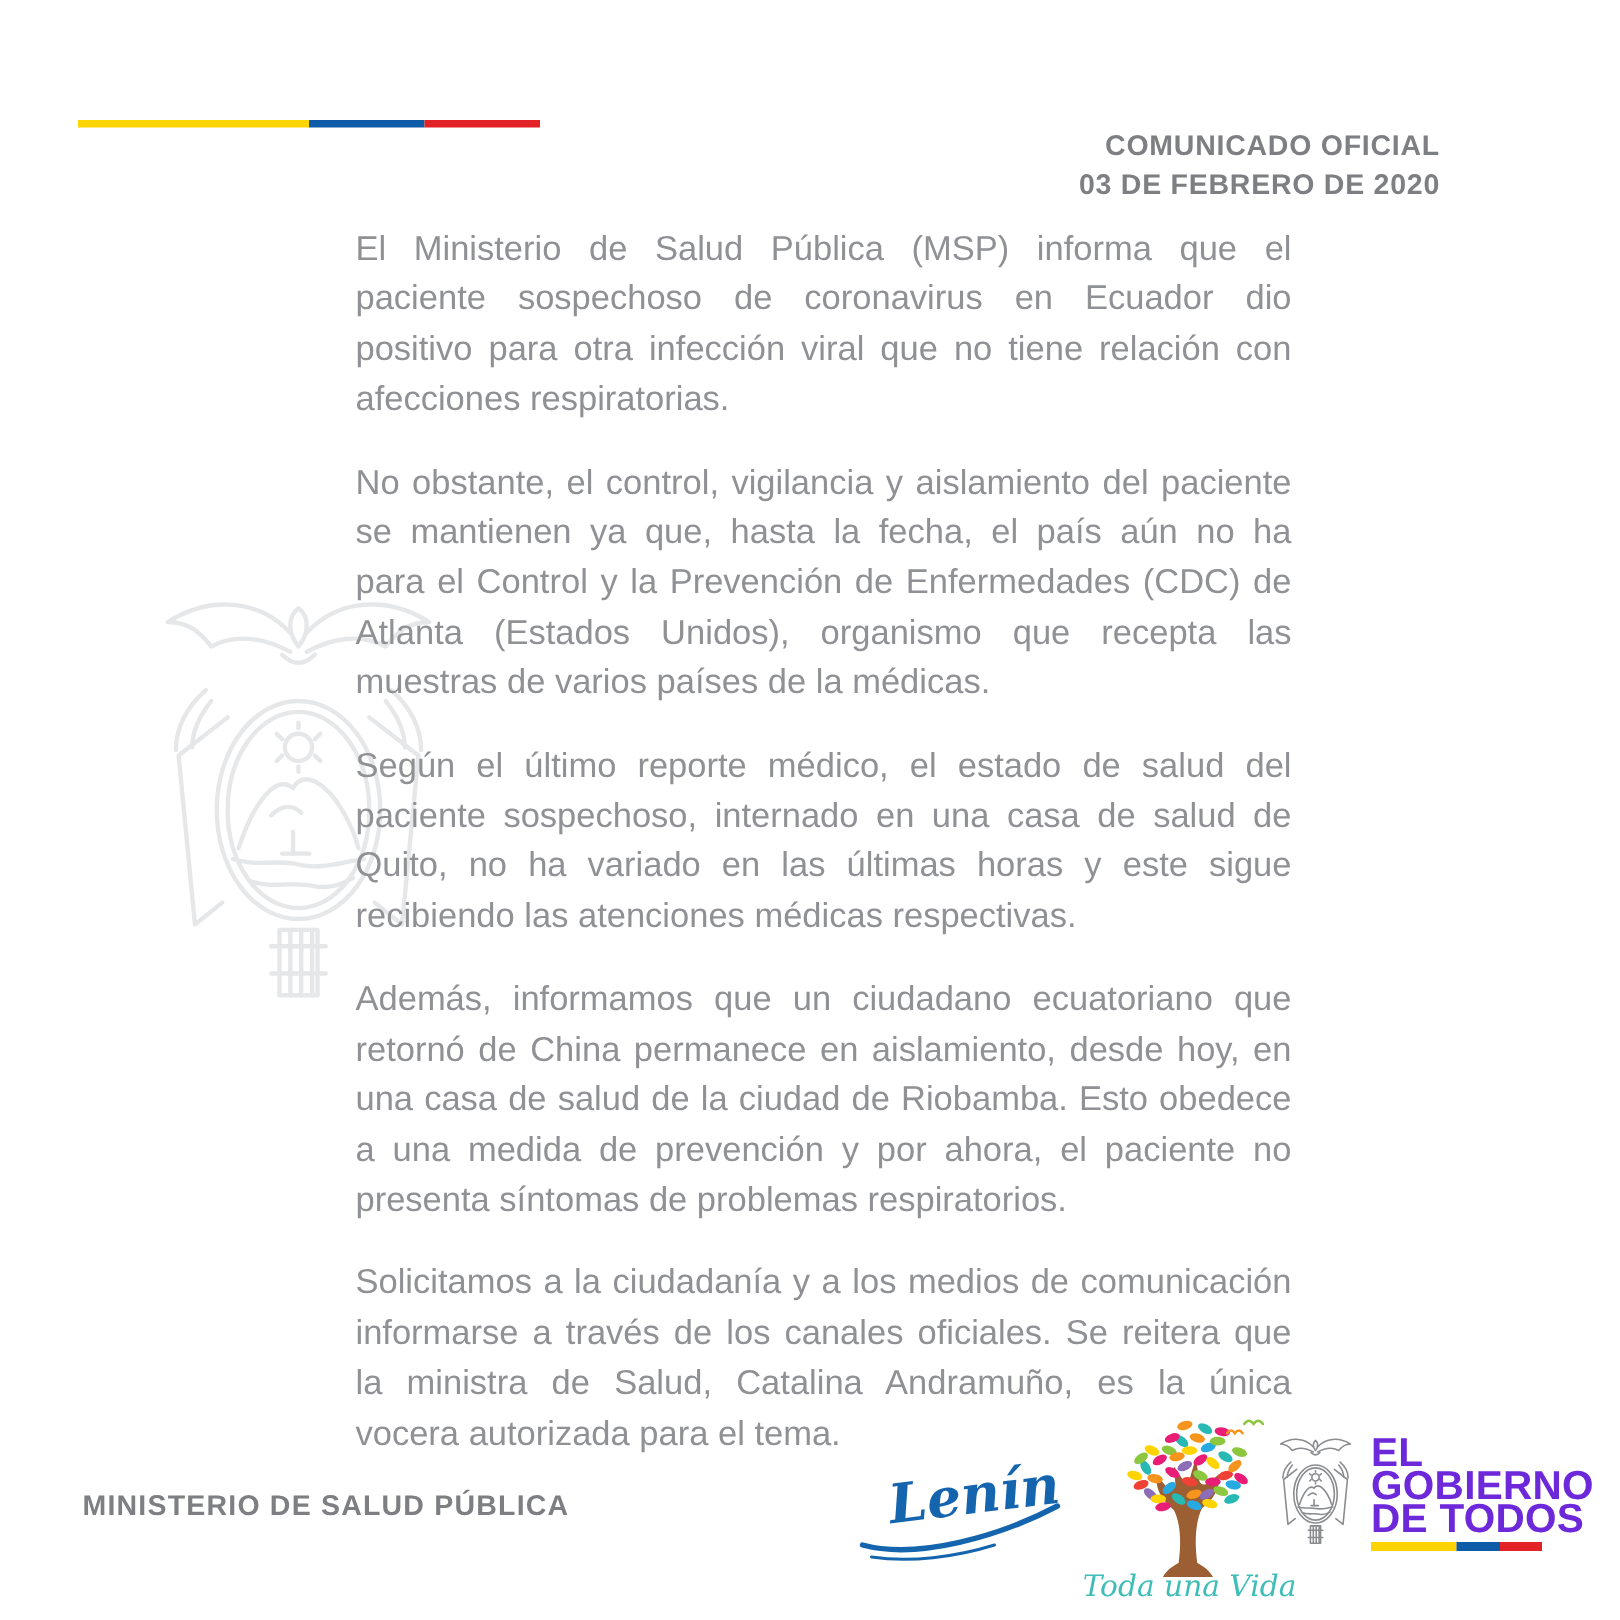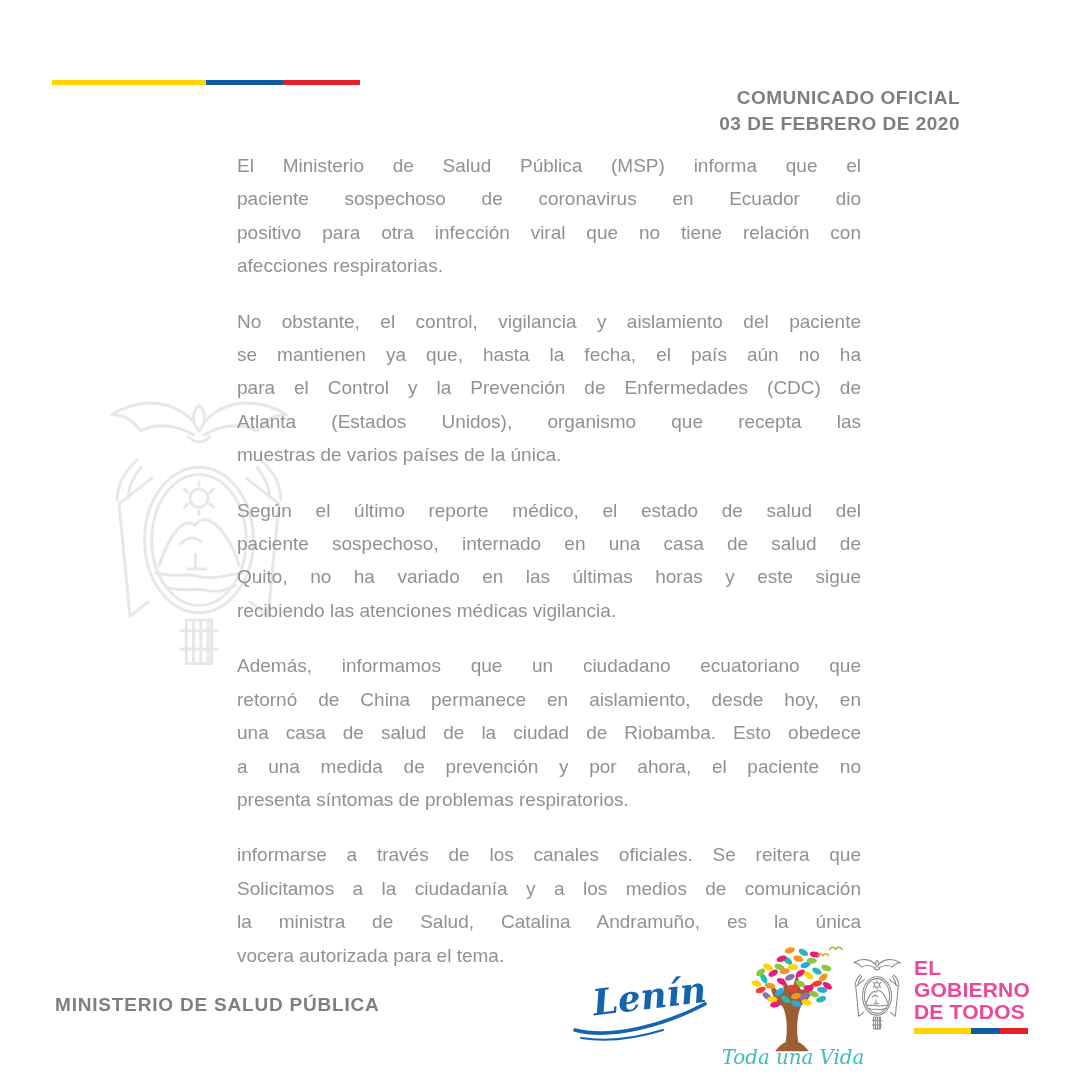--- a/index.html
+++ b/index.html
@@ -16,35 +16,35 @@
   .header-right{
     position:absolute;top:67px;right:120px;text-align:right;
     color:#7E7F82;font-weight:bold;font-size:19px;line-height:26px;letter-spacing:0.5px;margin-top:18px;
   }
   
   .watermark{position:absolute;left:90px;top:394px;width:218px;height:292px;}
   .watermark svg{width:100%;height:100%;stroke:#e6e7e9;stroke-width:1.6;}
   
   .body-text{
     position:absolute;left:237px;top:149px;width:624px;
-    color:#8F9194;font-size:19px;line-height:33.4px;
+    color:#8F9194;font-size:23px;line-height:33.4px;
   }
   .body-text .para{margin:0 0 22px 0;}
   .line{text-align:justify;text-align-last:justify;}
   .line.last{text-align-last:left;}
   
   .footer-ministry{
     position:absolute;left:55px;top:994px;
     color:#7E7F82;font-size:19px;letter-spacing:0.8px;font-weight:700;
   }
   .lenin{position:absolute;left:567px;top:968px;width:145px;height:78px;}
   .vida{position:absolute;left:723px;top:942px;width:140px;height:125px;}
   .gob{position:absolute;left:848px;top:957px;display:flex;align-items:flex-start;}
   .gob-arms{width:58px;height:78px;stroke:#8a8c8f;stroke-width:2.2;margin-right:8px;}
-  .gob-text{color:#ec4899;font-weight:bold;font-size:21px;line-height:22px;letter-spacing:0.2px;}
+  .gob-text{color:#6d28d9;font-weight:bold;font-size:27px;line-height:22px;letter-spacing:0.2px;}
   .gob-bar{margin-top:5px;width:114px;height:6px;display:flex;}
   .hidden-defs{position:absolute;width:0;height:0;overflow:hidden;}
 </style>
 </head>
 <body>
 
 <svg class="hidden-defs" aria-hidden="true">
   <symbol id="ecu-arms" viewBox="0 0 120 160">
     <g fill="none" stroke-linecap="round" stroke-linejoin="round">
 
@@ -105,38 +105,38 @@
       <div class="line">El Ministerio de Salud Pública (MSP) informa que el</div>
       <div class="line">paciente sospechoso de coronavirus en Ecuador dio</div>
       <div class="line">positivo para otra infección viral que no tiene relación con</div>
       <div class="line last">afecciones respiratorias.</div>
     </div>
     <div class="para">
       <div class="line">No obstante, el control, vigilancia y aislamiento del paciente</div>
       <div class="line">se mantienen ya que, hasta la fecha, el país aún no ha</div>
       <div class="line">para el Control y la Prevención de Enfermedades (CDC) de</div>
       <div class="line">Atlanta (Estados Unidos), organismo que recepta las</div>
-      <div class="line last">muestras de varios países de la única.</div>
+      <div class="line last">muestras de varios países de la médicas.</div>
     </div>
     <div class="para">
       <div class="line">Según el último reporte médico, el estado de salud del</div>
       <div class="line">paciente sospechoso, internado en una casa de salud de</div>
       <div class="line">Quito, no ha variado en las últimas horas y este sigue</div>
-      <div class="line last">recibiendo las atenciones médicas vigilancia.</div>
+      <div class="line last">recibiendo las atenciones médicas respectivas.</div>
     </div>
     <div class="para">
       <div class="line">Además, informamos que un ciudadano ecuatoriano que</div>
       <div class="line">retornó de China permanece en aislamiento, desde hoy, en</div>
       <div class="line">una casa de salud de la ciudad de Riobamba. Esto obedece</div>
       <div class="line">a una medida de prevención y por ahora, el paciente no</div>
       <div class="line last">presenta síntomas de problemas respiratorios.</div>
     </div>
     <div class="para">
+      <div class="line">Solicitamos a la ciudadanía y a los medios de comunicación</div>
       <div class="line">informarse a través de los canales oficiales. Se reitera que</div>
-      <div class="line">Solicitamos a la ciudadanía y a los medios de comunicación</div>
       <div class="line">la ministra de Salud, Catalina Andramuño, es la única</div>
       <div class="line last">vocera autorizada para el tema.</div>
     </div>
   </div>
 
   <div class="footer-ministry">MINISTERIO DE SALUD PÚBLICA</div>
 
   <div class="lenin">
     <svg viewBox="0 0 145 78" width="145" height="78">
       <g transform="rotate(-7 72 35)">

